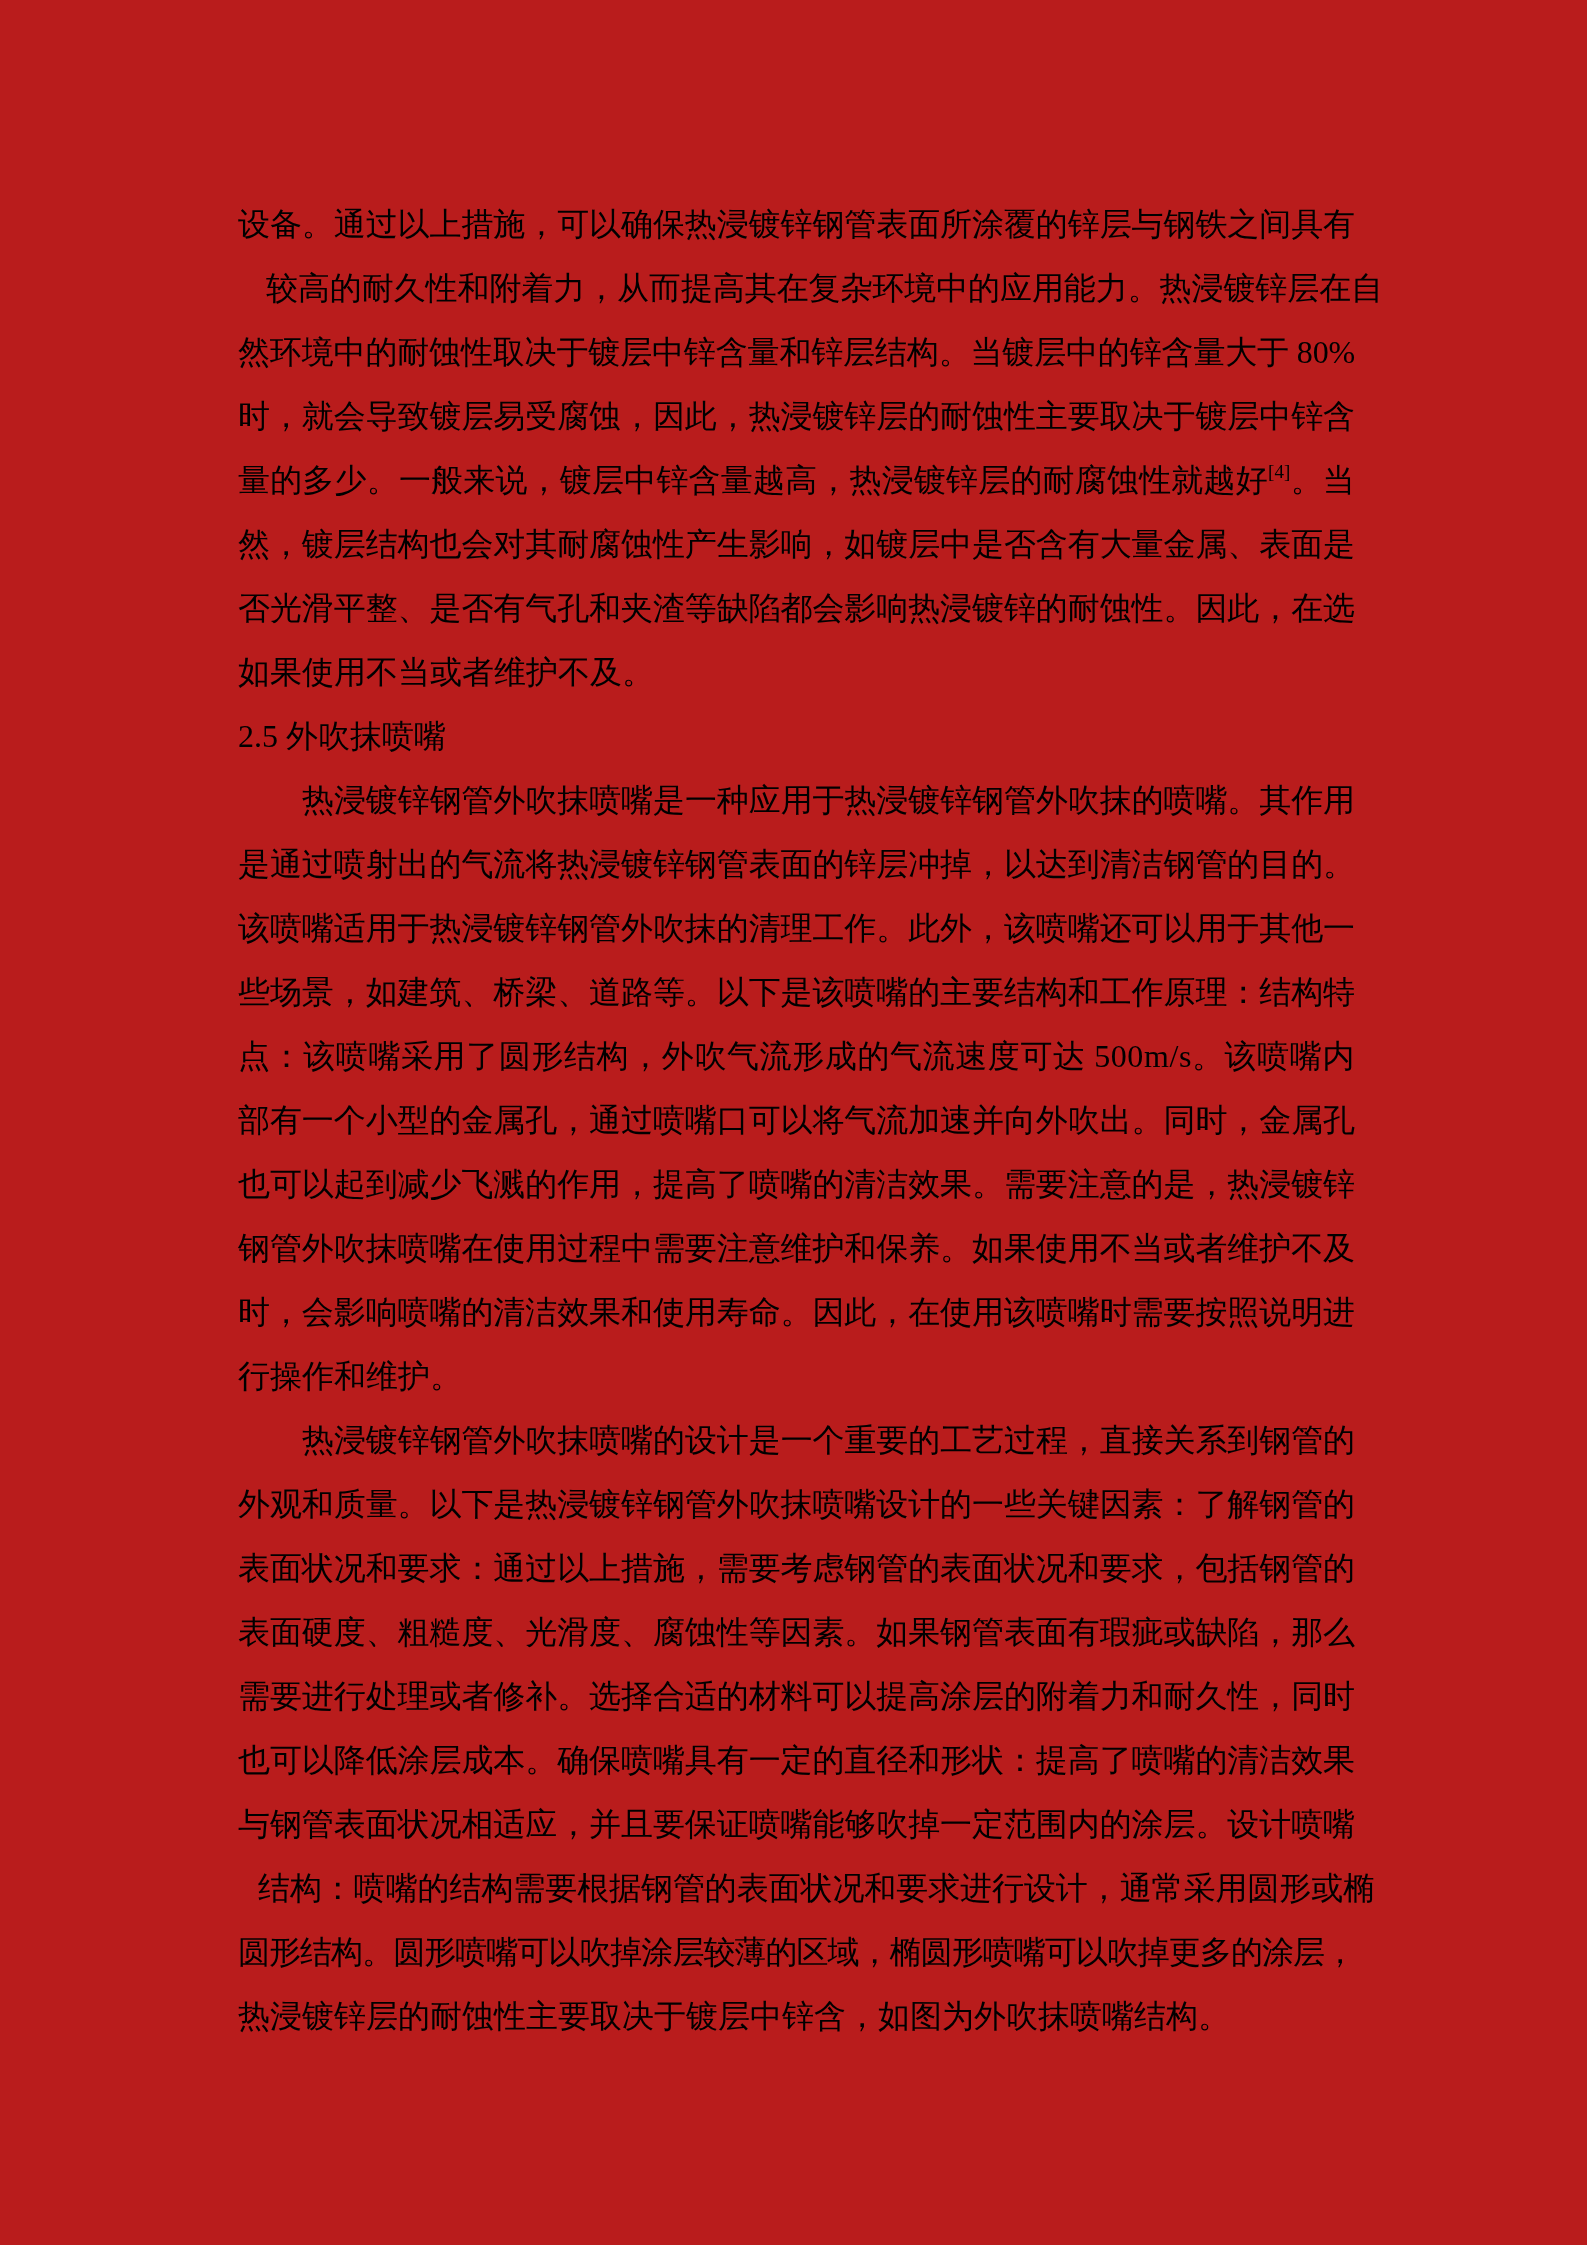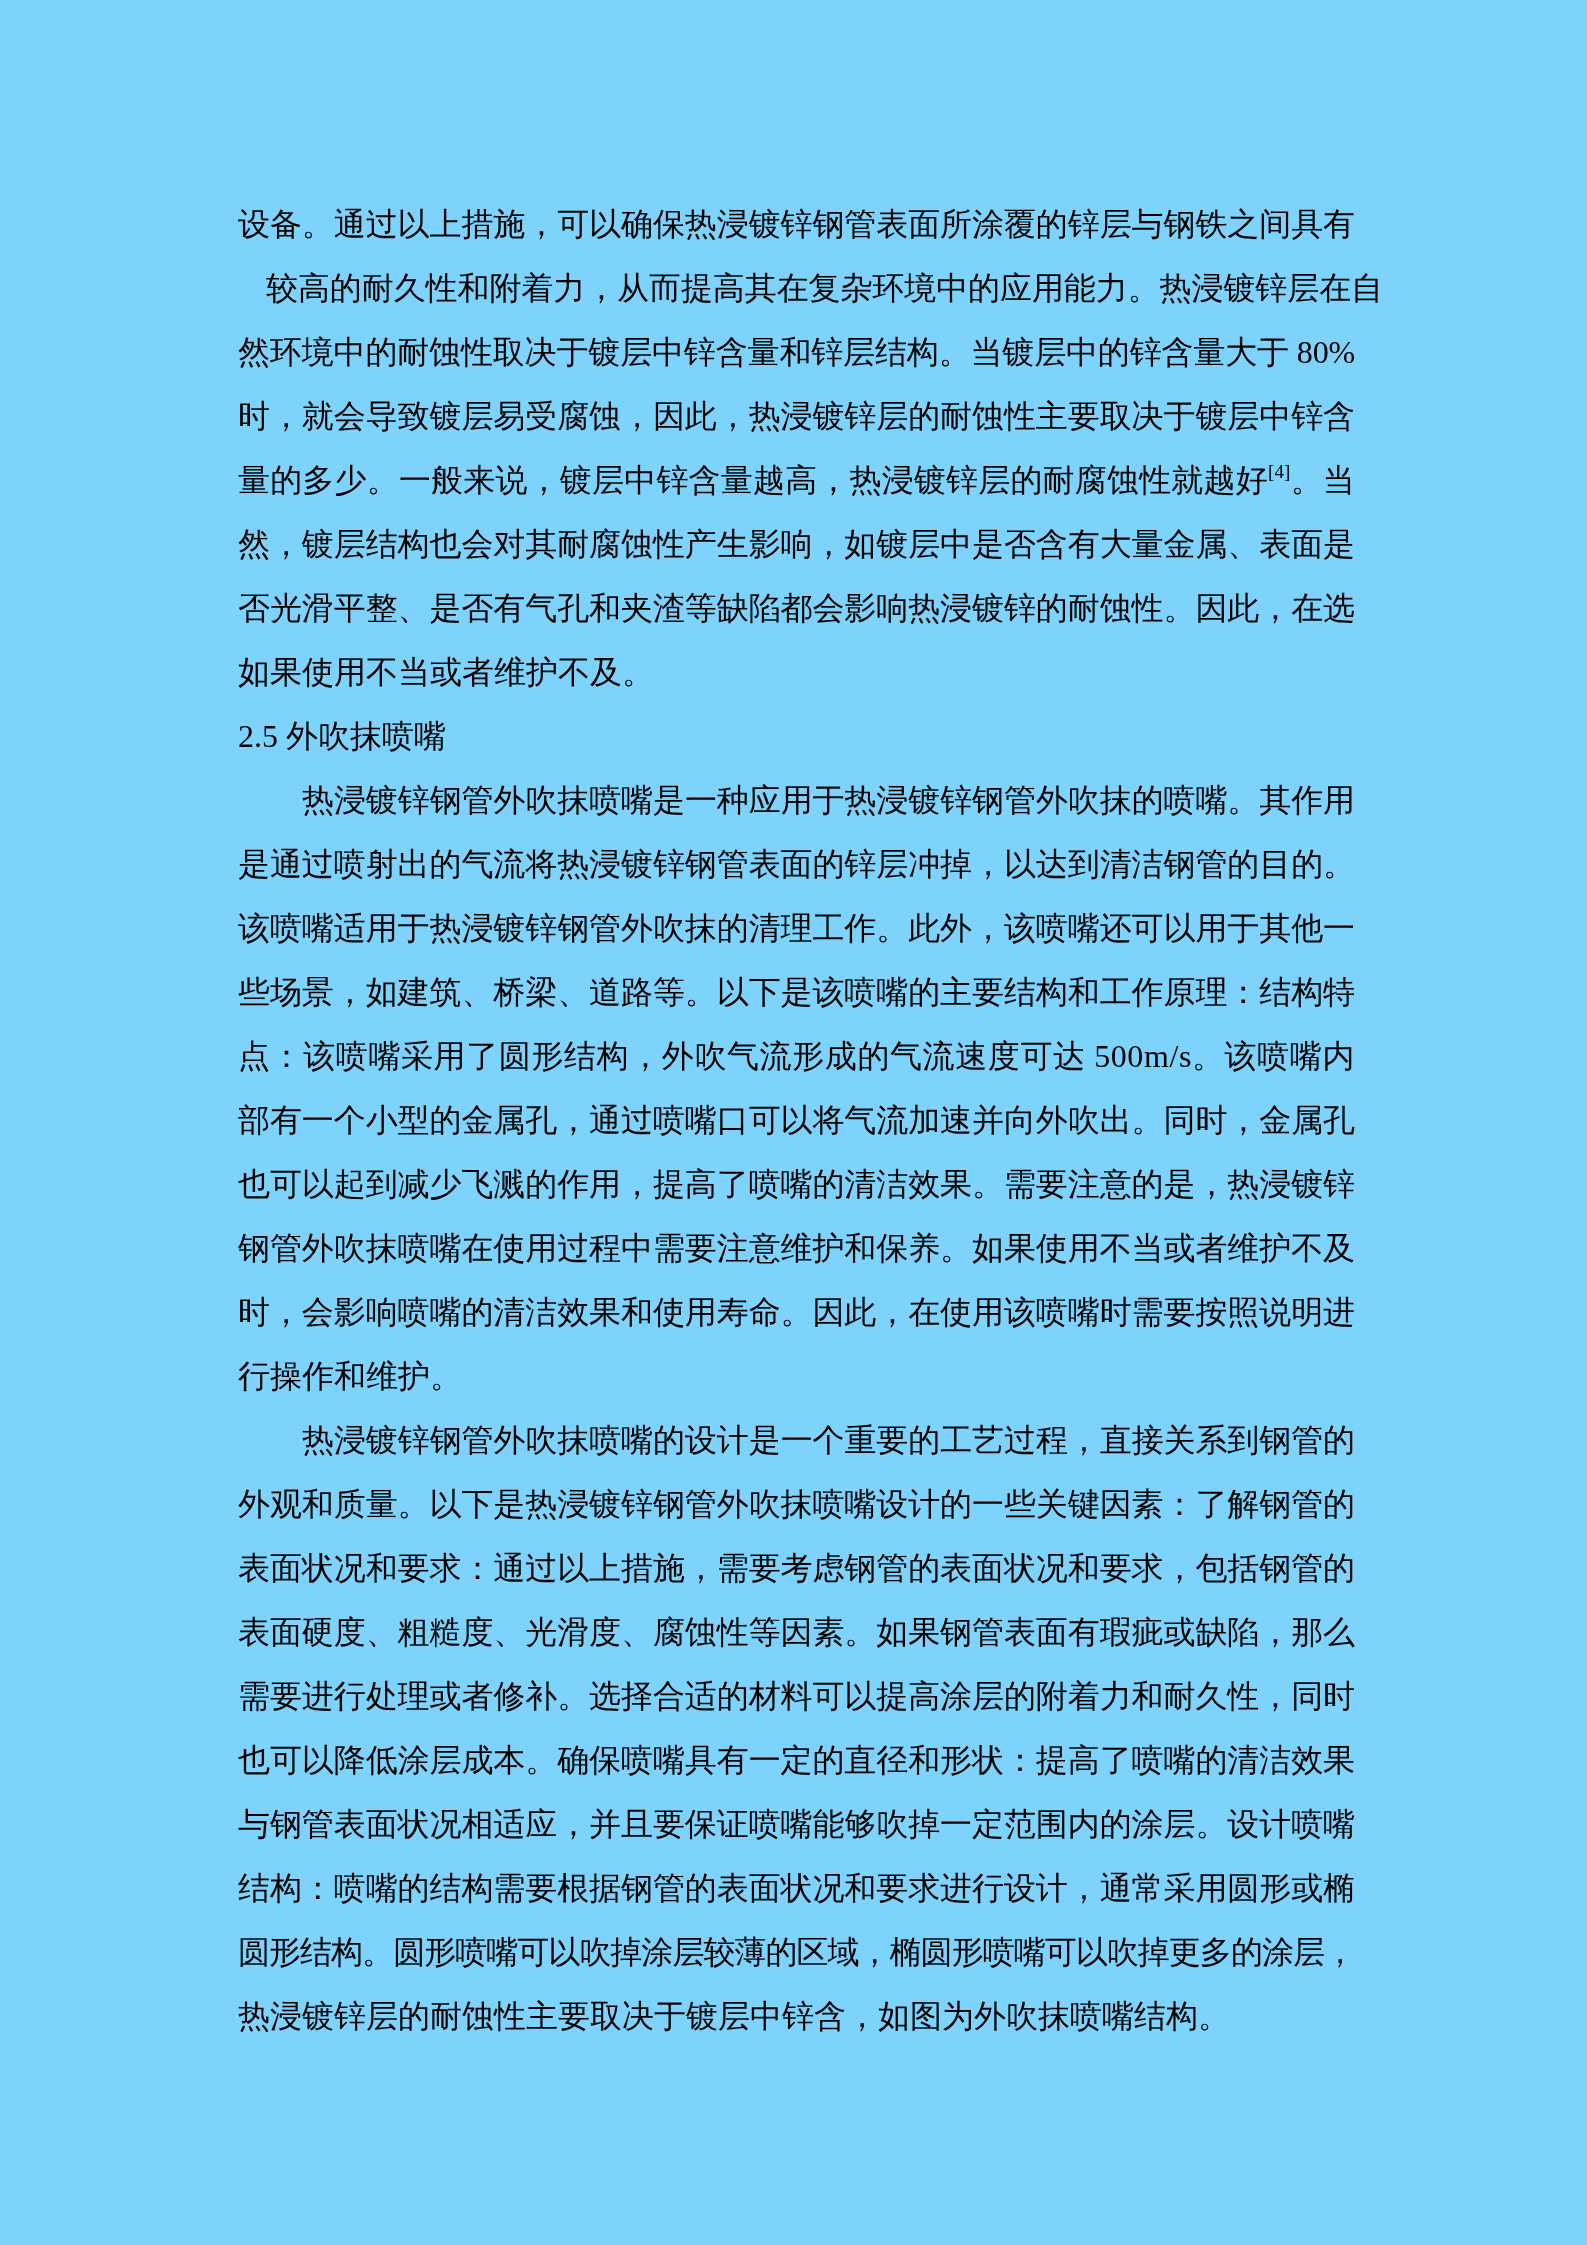--- a/index.html
+++ b/index.html
@@ -4,21 +4,21 @@
 <style>
   html, body {
     margin: 0;
     padding: 0;
     background: #ffffff;
   }
   .page {
     position: relative;
     width: 1587px;
     height: 2245px;
-    background: #7dd3fc;
+    background: #b91c1c;
     overflow: hidden;
   }
   .text-body {
     position: absolute;
     left: 238px;
     top: 192px;
     width: 1117px;
     color: #000000;
     font-family: "Liberation Serif", "DejaVu Serif", serif;
     font-size: 32px;
@@ -69,18 +69,18 @@
         <div class="line"><span class="line-content">行操作和维护。</span></div>
       </div>
       <div class="paragraph">
         <div class="line indent"><span class="line-content just" style="letter-spacing: -0.0909091px;">热浸镀锌钢管外吹抹喷嘴的设计是一个重要的工艺过程，直接关系到钢管的</span></div>
         <div class="line"><span class="line-content just" style="letter-spacing: -0.0857143px;">外观和质量。以下是热浸镀锌钢管外吹抹喷嘴设计的一些关键因素：了解钢管的</span></div>
         <div class="line"><span class="line-content just" style="letter-spacing: -0.0857143px;">表面状况和要求：通过以上措施，需要考虑钢管的表面状况和要求，包括钢管的</span></div>
         <div class="line"><span class="line-content just" style="letter-spacing: -0.0857143px;">表面硬度、粗糙度、光滑度、腐蚀性等因素。如果钢管表面有瑕疵或缺陷，那么</span></div>
         <div class="line"><span class="line-content just" style="letter-spacing: -0.0857143px;">需要进行处理或者修补。选择合适的材料可以提高涂层的附着力和耐久性，同时</span></div>
         <div class="line"><span class="line-content just" style="letter-spacing: -0.0857143px;">也可以降低涂层成本。确保喷嘴具有一定的直径和形状：提高了喷嘴的清洁效果</span></div>
         <div class="line"><span class="line-content just" style="letter-spacing: -0.0857143px;">与钢管表面状况相适应，并且要保证喷嘴能够吹掉一定范围内的涂层。设计喷嘴</span></div>
-        <div class="line"><span class="line-content just" style="letter-spacing: -0.0857143px;">结构：喷嘴的结构需要根据钢管的表面状况和要求进行设计，通常采用圆形或椭</span></div>
+        <div class="line"><span class="line-content just" style="letter-spacing: -0.0857143px; margin-left: 20px;">结构：喷嘴的结构需要根据钢管的表面状况和要求进行设计，通常采用圆形或椭</span></div>
         <div class="line"><span class="line-content just" style="letter-spacing: -0.972222px;">圆形结构。圆形喷嘴可以吹掉涂层较薄的区域，椭圆形喷嘴可以吹掉更多的涂层，</span></div>
         <div class="line"><span class="line-content">热浸镀锌层的耐蚀性主要取决于镀层中锌含，如图为外吹抹喷嘴结构。</span></div>
       </div>
     </div>
 </div>
 
 </body></html>

